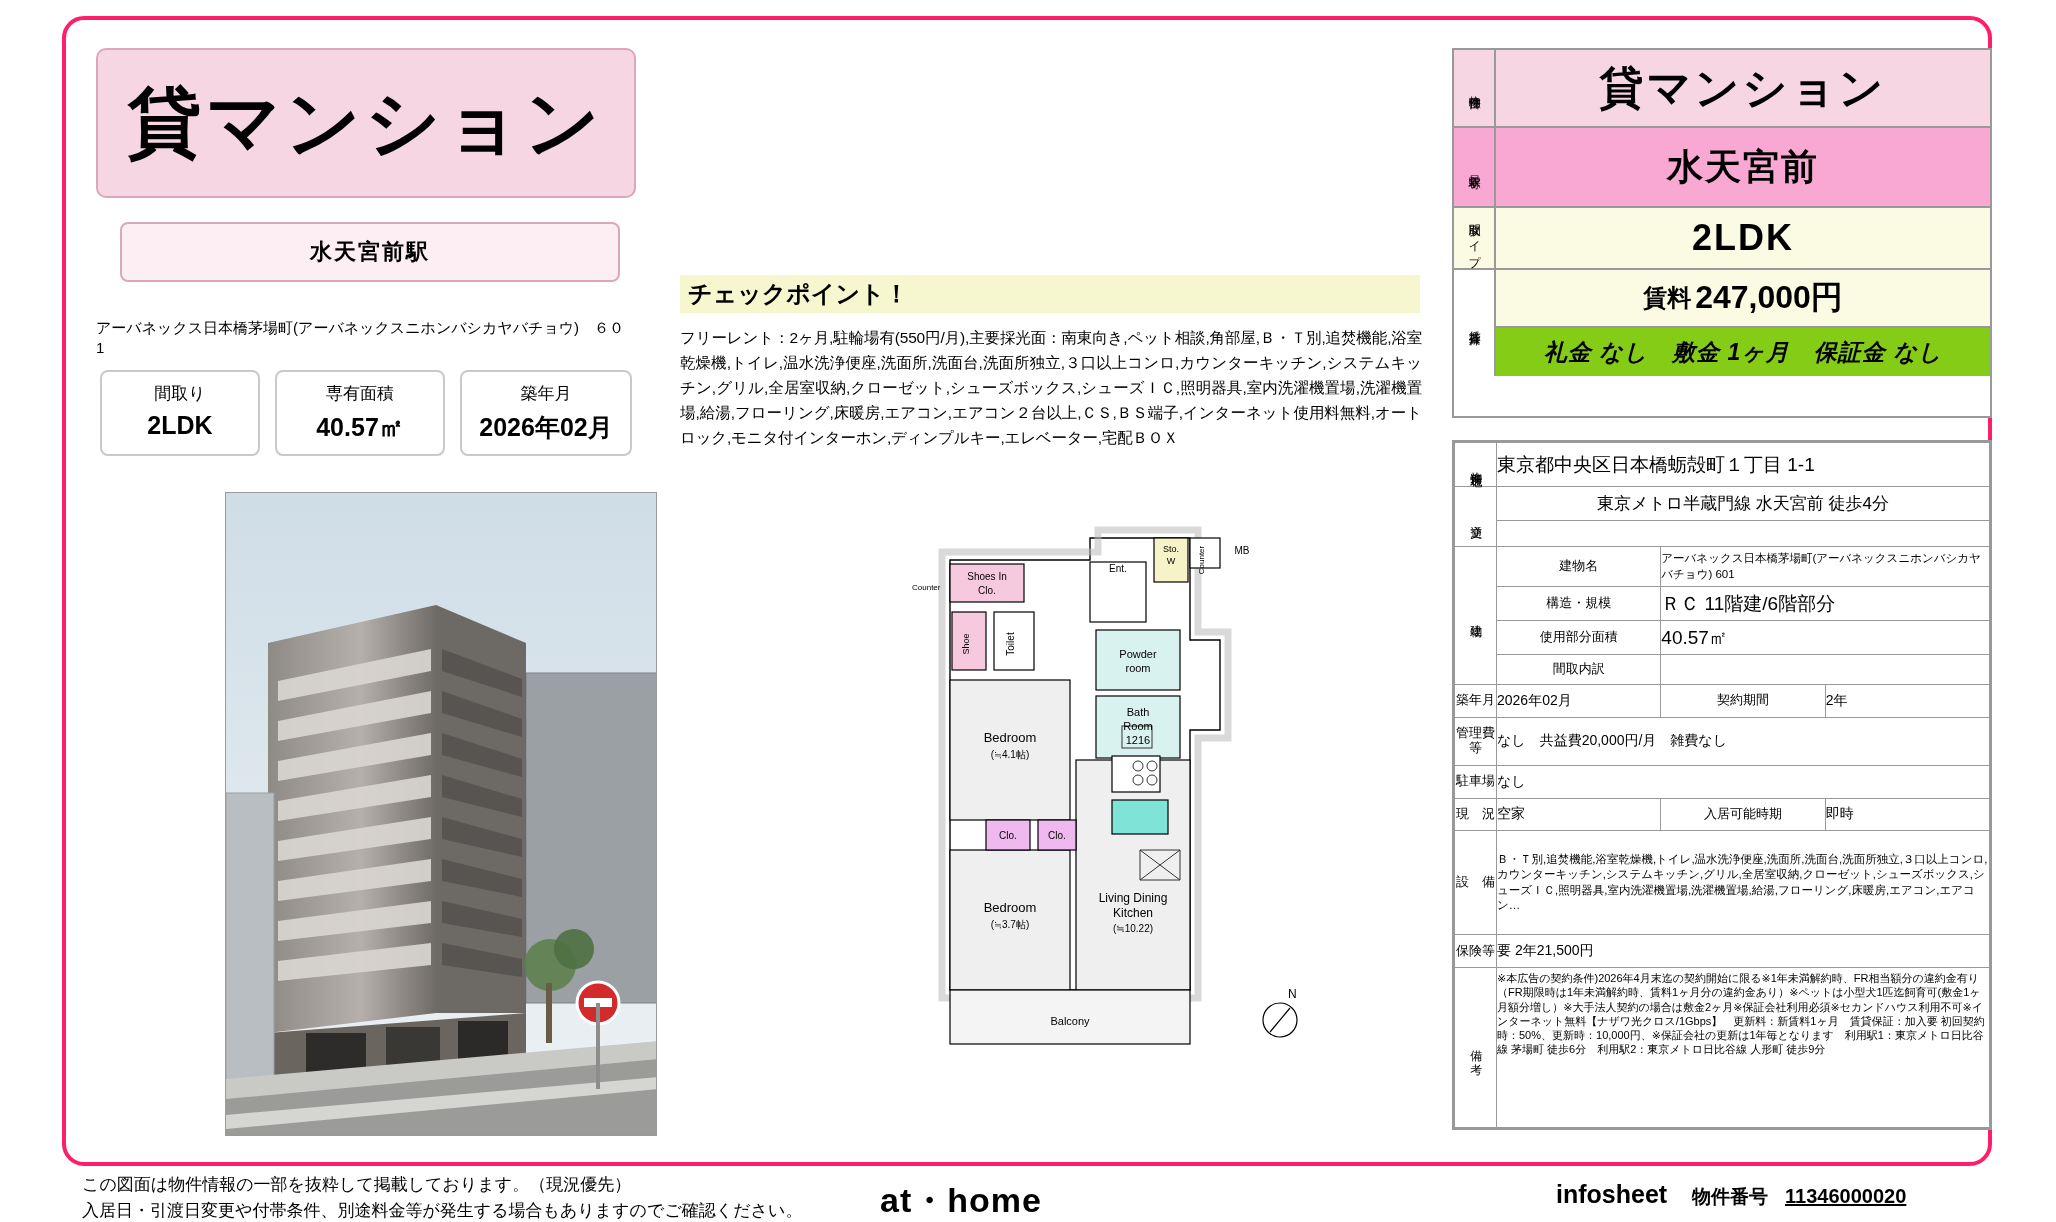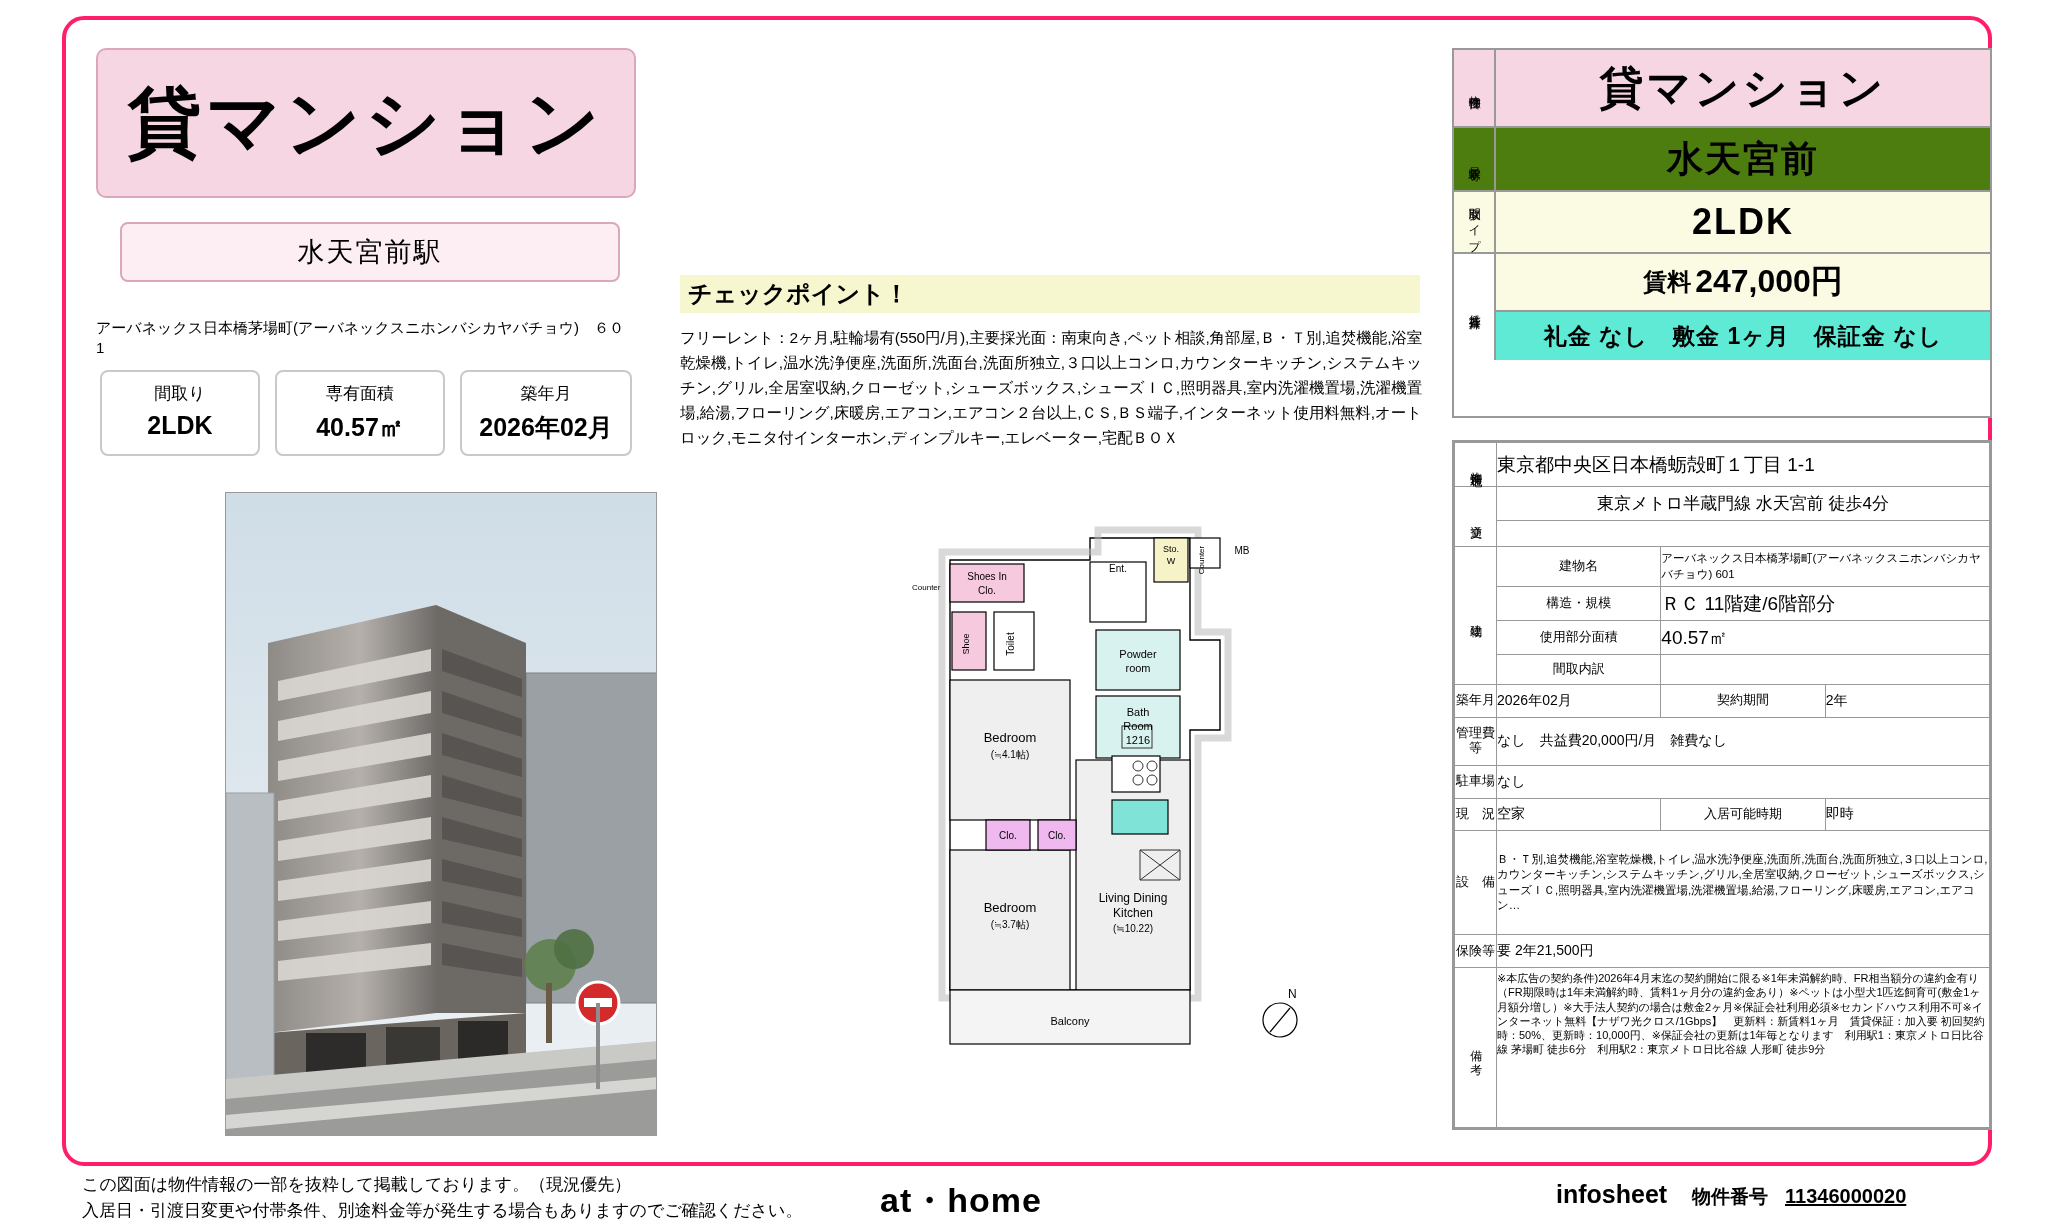--- a/index.html
+++ b/index.html
@@ -26,21 +26,21 @@
     display:flex;align-items:center;justify-content:center;box-sizing:border-box;
   }
   .title-box span{
     font-size:74px;font-weight:bold;letter-spacing:4px;line-height:1;
   }
   .station-box{
     position:absolute;left:120px;top:222px;width:500px;height:60px;
     background:#fdeef4;border:2px solid #dba7bd;border-radius:8px;
     display:flex;align-items:center;justify-content:center;box-sizing:border-box;
   }
-  .station-box span{font-size:27px;font-weight:normal;letter-spacing:2px;}
+  .station-box span{font-size:22px;font-weight:bold;letter-spacing:2px;}
 
   .bldg-name{
     position:absolute;left:96px;top:318px;width:620px;
     font-size:15px;line-height:1.35;letter-spacing:0px;
   }
 
   .spec-row{position:absolute;left:100px;top:370px;width:620px;height:75px;}
   .spec-cell{
     position:absolute;top:0;height:86px;border:2px solid #c9c9c9;border-radius:8px;
     background:#fff;box-sizing:border-box;text-align:center;
@@ -81,28 +81,28 @@
   .rt-row:last-child{border-bottom:none;}
   .rt-lab{
     width:42px;flex:none;border-right:2px solid #999;box-sizing:border-box;
     display:flex;align-items:center;justify-content:center;
     font-size:12px;line-height:1.12;writing-mode:vertical-rl;text-orientation:upright;
     letter-spacing:1px;padding:4px 0;
   }
   .rt-val{flex:1;display:flex;align-items:center;justify-content:center;box-sizing:border-box;}
   .r1{height:78px;background:#f7d6e4;}
   .r1 .rt-val span{font-size:44px;font-weight:bold;letter-spacing:3px;}
-  .r2{height:64px;background:#4d7c0f;}
+  .r2{height:80px;background:#f9a8d4;}
   .r2 .rt-val span{font-size:36px;font-weight:bold;letter-spacing:2px;}
   .r3{height:62px;background:#fbfbe4;}
   .r3 .rt-val span{font-size:36px;font-weight:bold;letter-spacing:2px;}
   .r4{height:58px;background:#fbfbe4;}
   .r4 .rt-val span{font-size:32px;font-weight:bold;}
   .r4 .rt-val span.small{font-size:24px;font-weight:bold;margin-right:4px;}
-  .r5{height:48px;background:#5eead4;}
+  .r5{height:48px;background:#84cc16;font-style:italic;}
   .r5 .rt-val span{font-size:23px;font-weight:bold;letter-spacing:1px;}
   .rt-stack{flex:1;}
 
   
   .rd{
     position:absolute;left:1452px;top:440px;width:540px;height:690px;
     border:2px solid #999;box-sizing:border-box;background:#fff;font-size:14px;
   }
   .rd table{border-collapse:collapse;width:100%;height:100%;table-layout:fixed;}
   .rd td{border:1px solid #999;padding:3px 0;vertical-align:middle;box-sizing:border-box;}

